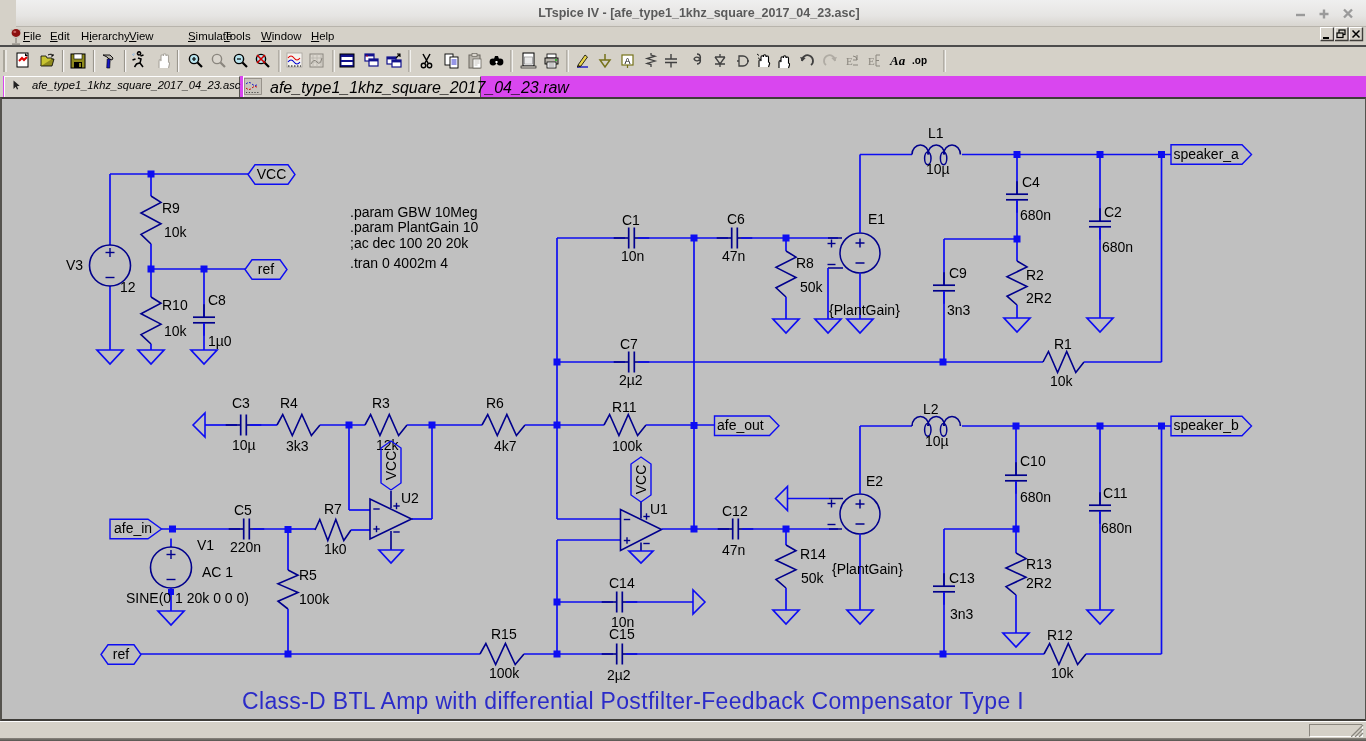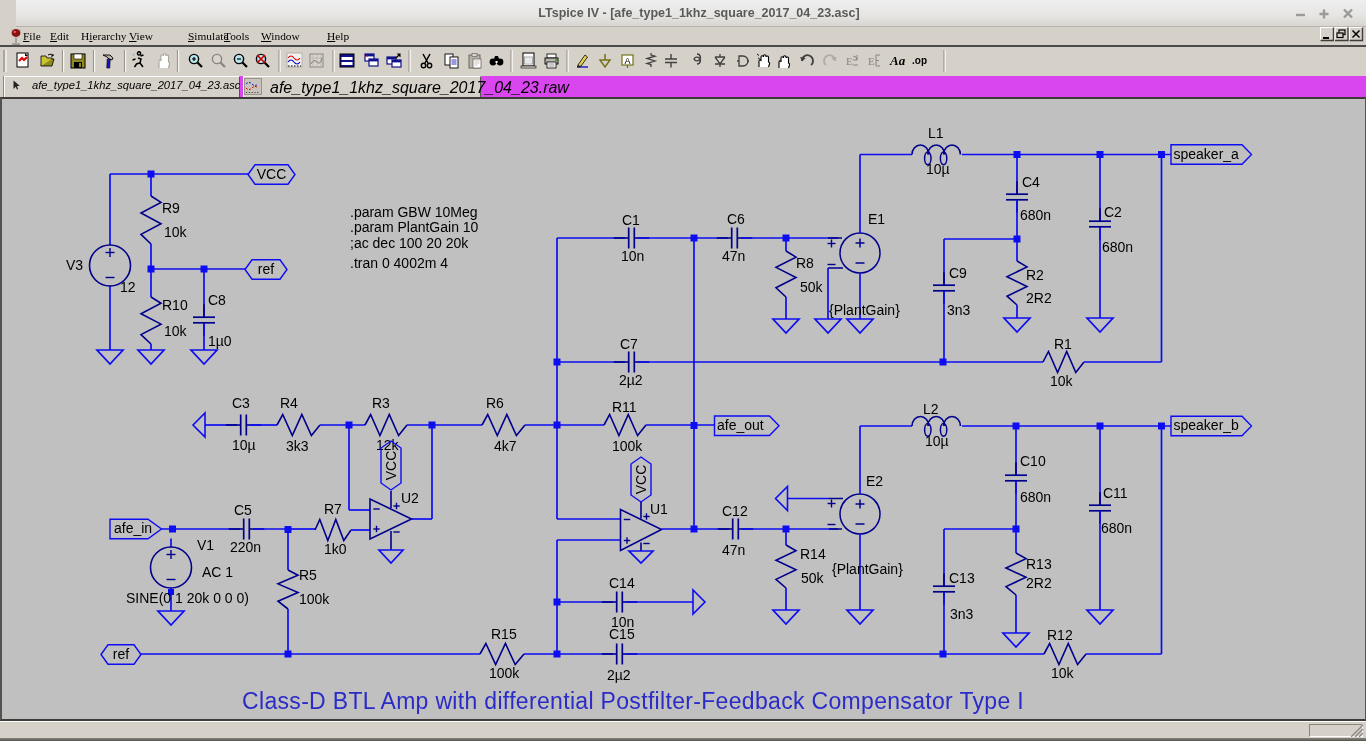--- a/index.html
+++ b/index.html
@@ -1,18 +1,18 @@
 <!DOCTYPE html>
 <html><head><meta charset="utf-8"><style>
 * { margin:0; padding:0; box-sizing:border-box; }
 body { width:1366px; height:741px; overflow:hidden; font-family:"Liberation Sans",sans-serif; background:#d5d1c8; position:relative; }
 #titlebar { position:absolute; left:16px; top:0; width:100%; height:27px;
   background:linear-gradient(#efefef,#e6e5e3 60%,#d8d5d0); border-bottom:1px solid #b8b4ac;
   text-align:center; color:#5a5a5a; font-weight:bold; font-size:12.5px; line-height:26px; }
-#menubar { position:absolute; left:0; top:28px; width:100%; height:30px; background:#d5d1c8; font-size:11.4px; color:#000;font-family:Liberation Serif, serif; }
+#menubar { position:absolute; left:0; top:28px; width:100%; height:30px; background:#d5d1c8; font-size:11.4px; color:#000; }
 .mi { position:absolute; top:2px; }
 #menuline { position:absolute; left:0; top:45px; width:100%; height:2px; background:#4c4c4c; }
 #toolbar { position:absolute; left:0; top:47px; width:100%; height:29px; background:#d5d1c8; }
 #tabrow { position:absolute; left:3px; top:76px; width:100%; height:21px; background:#d946ef;font-style:italic; }
 .tab { position:absolute; top:0; height:21px; background:#d5d1c8; border-top:1px solid #fdfdfd; border-left:1px solid #fdfdfd; border-right:1.5px solid #55534e; font-size:11.7px; line-height:20px; color:#000; }
 #schemborder { position:absolute; left:0; top:97px; width:100%; height:624px; background:#c0c0c0; border-top:2.5px solid #3e3c38; border-left:2px solid #55534e; border-right:1px solid #55534e; border-bottom:2px solid #3e3c38; }
 #statusbar { position:absolute; left:0; top:721px; width:100%; height:17px; background:#d5d1c8; border-top:1px solid #fdfdfd; }
 #sizebox { position:absolute; left:1309px; top:724px; width:54px; height:13px; border:1px solid; border-color:#8a867e #fdfdfd #fdfdfd #8a867e; }
 #bottomedge { position:absolute; left:0; top:738px; width:100%; height:3px; background:linear-gradient(#8a867e,#55534e); }
 svg { position:absolute; left:0; top:0; }
@@ -24,21 +24,21 @@
   <path d="M1344,9.5 l8,8 m0,-8 l-8,8" stroke="#9a9a9a" stroke-width="2.4"></path>
 </svg>
 <div id="menubar">
   <span class="mi" style="left:23px"><u>F</u>ile</span>
   <span class="mi" style="left:50px"><u>E</u>dit</span>
   <span class="mi" style="left:81px">H<u>i</u>erarchy</span>
   <span class="mi" style="left:129px"><u>V</u>iew</span>
   <span class="mi" style="left:188px"><u>S</u>imulate</span>
   <span class="mi" style="left:224px"><u>T</u>ools</span>
   <span class="mi" style="left:261px"><u>W</u>indow</span>
-  <span class="mi" style="left:327px"><u>H</u>elp</span>
+  <span class="mi" style="left:311px"><u>H</u>elp</span>
 </div>
 <svg width="40" height="20" style="left:6px;top:28px;z-index:6">
   <path d="M4.8,1 h10.4 l-1.2,6.5 q-1,2.8 -4,2.8 t-4,-2.8 z" fill="#b8b4ac" opacity="0.5"></path>
   <ellipse cx="10" cy="5" rx="4.4" ry="3.9" fill="#8c1010"></ellipse>
   <ellipse cx="8.8" cy="3.9" rx="1.5" ry="1.1" fill="#c86060"></ellipse>
   <path d="M10,10 v5" stroke="#9a968e" stroke-width="1.6" fill="none"></path>
   <path d="M6,16.2 h8" stroke="#9a968e" stroke-width="1.8" fill="none"></path>
 </svg>
 <svg width="60" height="18" style="left:1320px;top:27px;z-index:6">
   <g>

